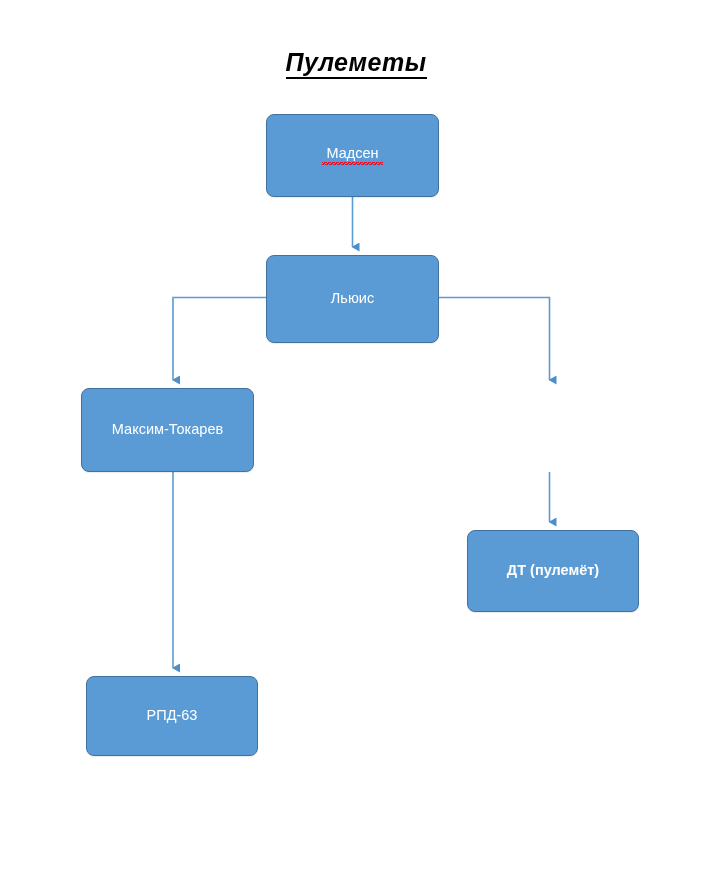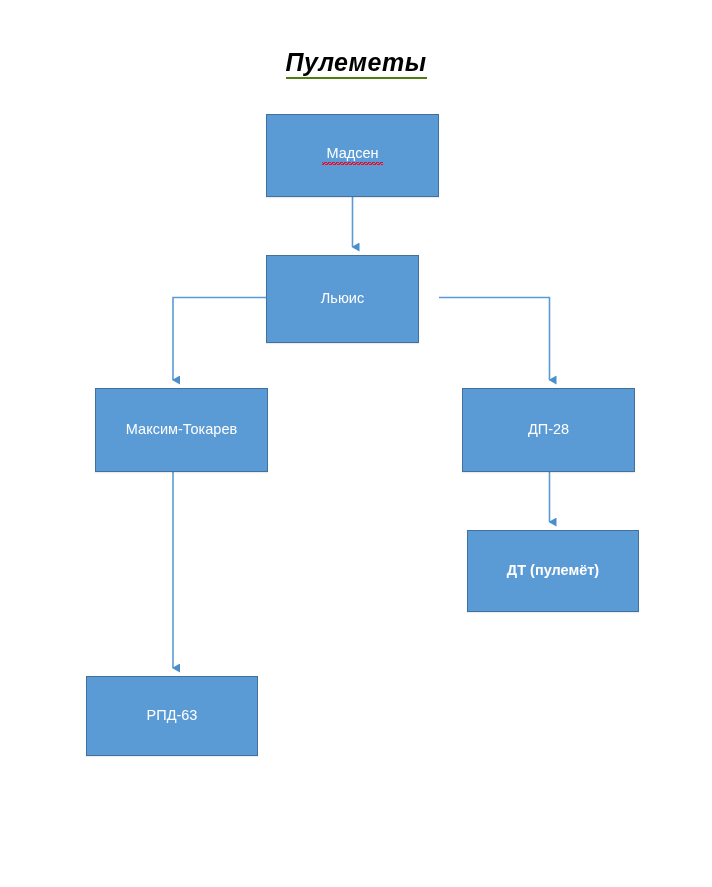--- a/index.html
+++ b/index.html
@@ -26,36 +26,36 @@
     top: 48px;
     width: 712px;
     text-align: center;
     font-size: 25px;
     font-weight: bold;
     font-style: italic;
     color: #000000;
     letter-spacing: 0.5px;
   }
   .title span {
-    border-bottom: 2px solid #4d7c0f;
+    border-bottom: 2px solid #000000;
     padding-bottom: 1px;
   }
   svg.links {
     position: absolute;
     left: 0; top: 0;
     width: 712px;
     height: 887px;
     pointer-events: none;
   }
   .node {
     position: absolute;
     box-sizing: border-box;
     background: #5B9BD5;
     border: 1.4px solid #41719C;
-    border-radius: 0;
+    border-radius: 8px;
     display: flex;
     align-items: center;
     justify-content: center;
     color: #ffffff;
     font-size: 14.5px;
     line-height: 1.2;
     text-align: center;
     box-shadow: 0 1px 1px rgba(0,0,0,0.08);
   }
   .node .label {
@@ -95,31 +95,28 @@
 
     <path d="M173,472 L173,668" stroke="#5B9BD5" stroke-width="1.6" fill="none" marker-end="url(#arrow)"></path>
 
     <path d="M549.5,472 L549.5,522" stroke="#5B9BD5" stroke-width="1.6" fill="none" marker-end="url(#arrow)"></path>
   </svg>
 
   <div class="node" style="left:266px; top:114px; width:173px; height:83px;">
     <span class="label misspelled">Мадсен</span>
   </div>
 
-  <div class="node" style="left:266px; top:255px; width:153px; height:88px;">
+  <div class="node" style="left:266px; top:255px; width:173px; height:88px;">
     <span class="label">Льюис</span>
   </div>
 
-  <div class="node" style="left:95px; top:388px; width:173px; height:84px;">
+  <div class="node" style="left:81px; top:388px; width:173px; height:84px;">
     <span class="label">Максим-Токарев</span>
   </div>
 
-  <div class="node" style="left:462px; top:388px; width:173px; height:84px;">
-    <span class="label">ДП-28</span>
-  </div>
 
   <div class="node" style="left:467px; top:530px; width:172px; height:82px;font-weight:bold;">
     <span class="label">ДТ (пулемёт)</span>
   </div>
 
   <div class="node" style="left:86px; top:676px; width:172px; height:80px;">
     <span class="label">РПД-63</span>
   </div>
 
 </div>

